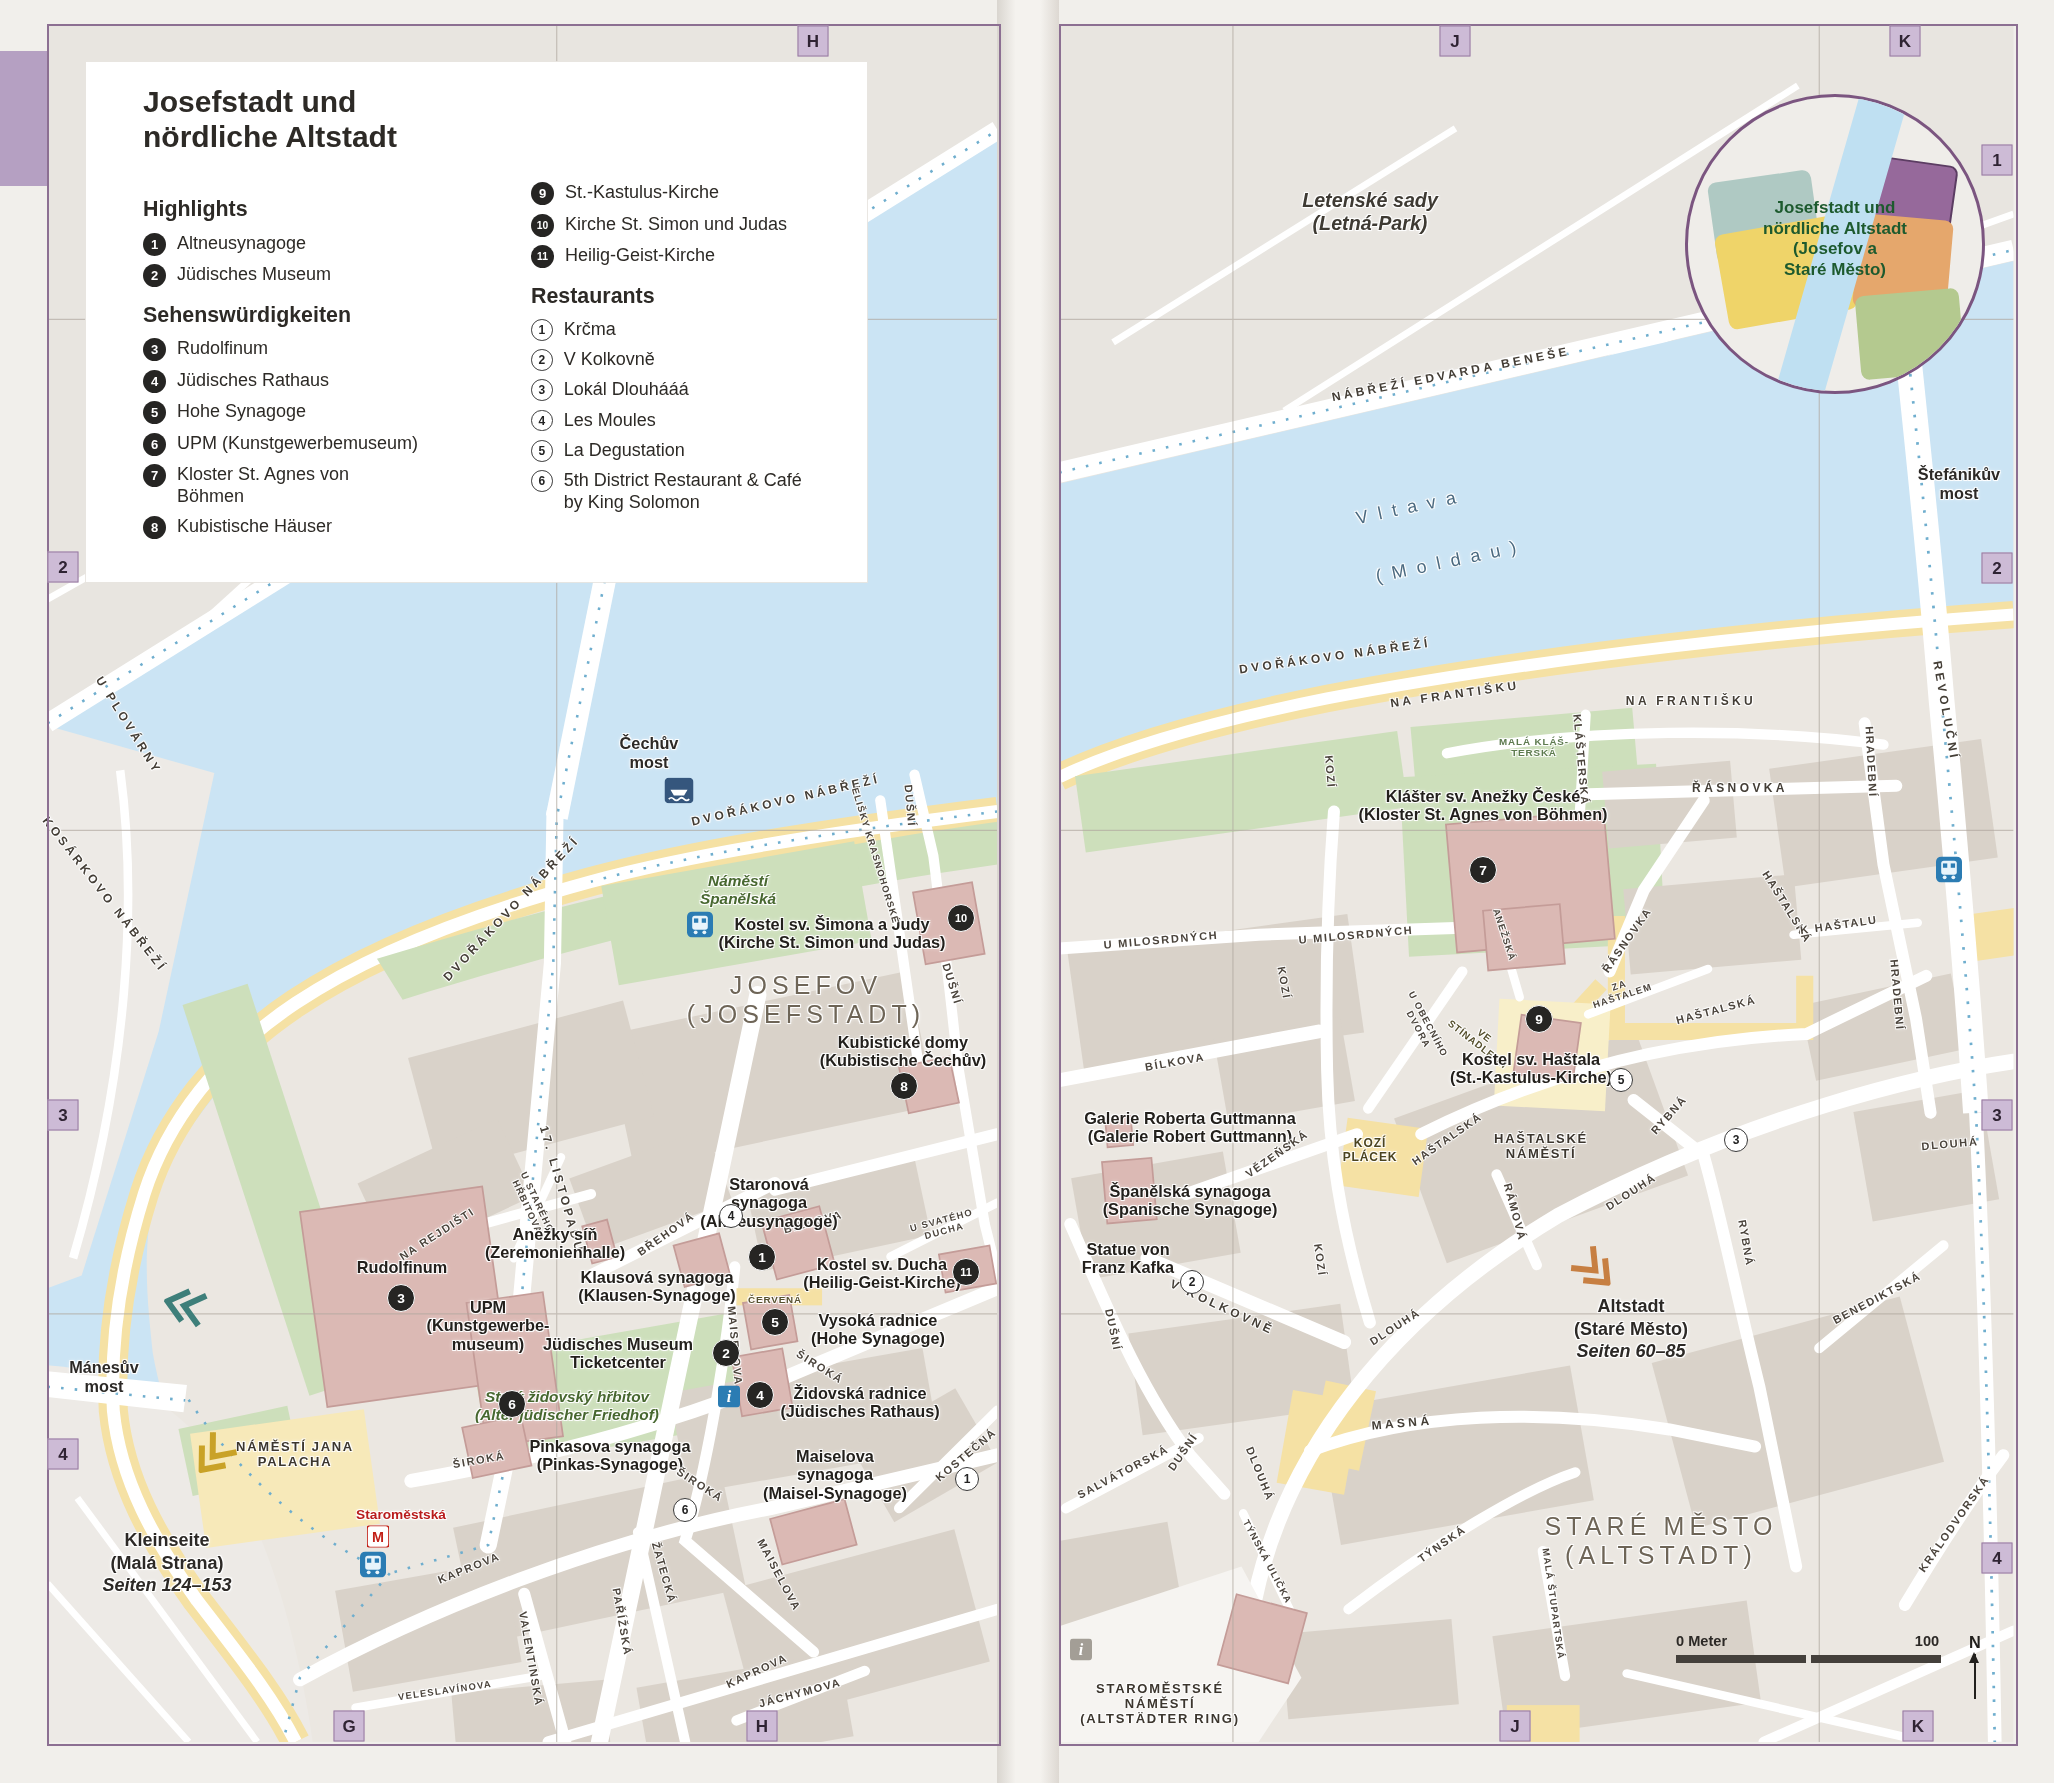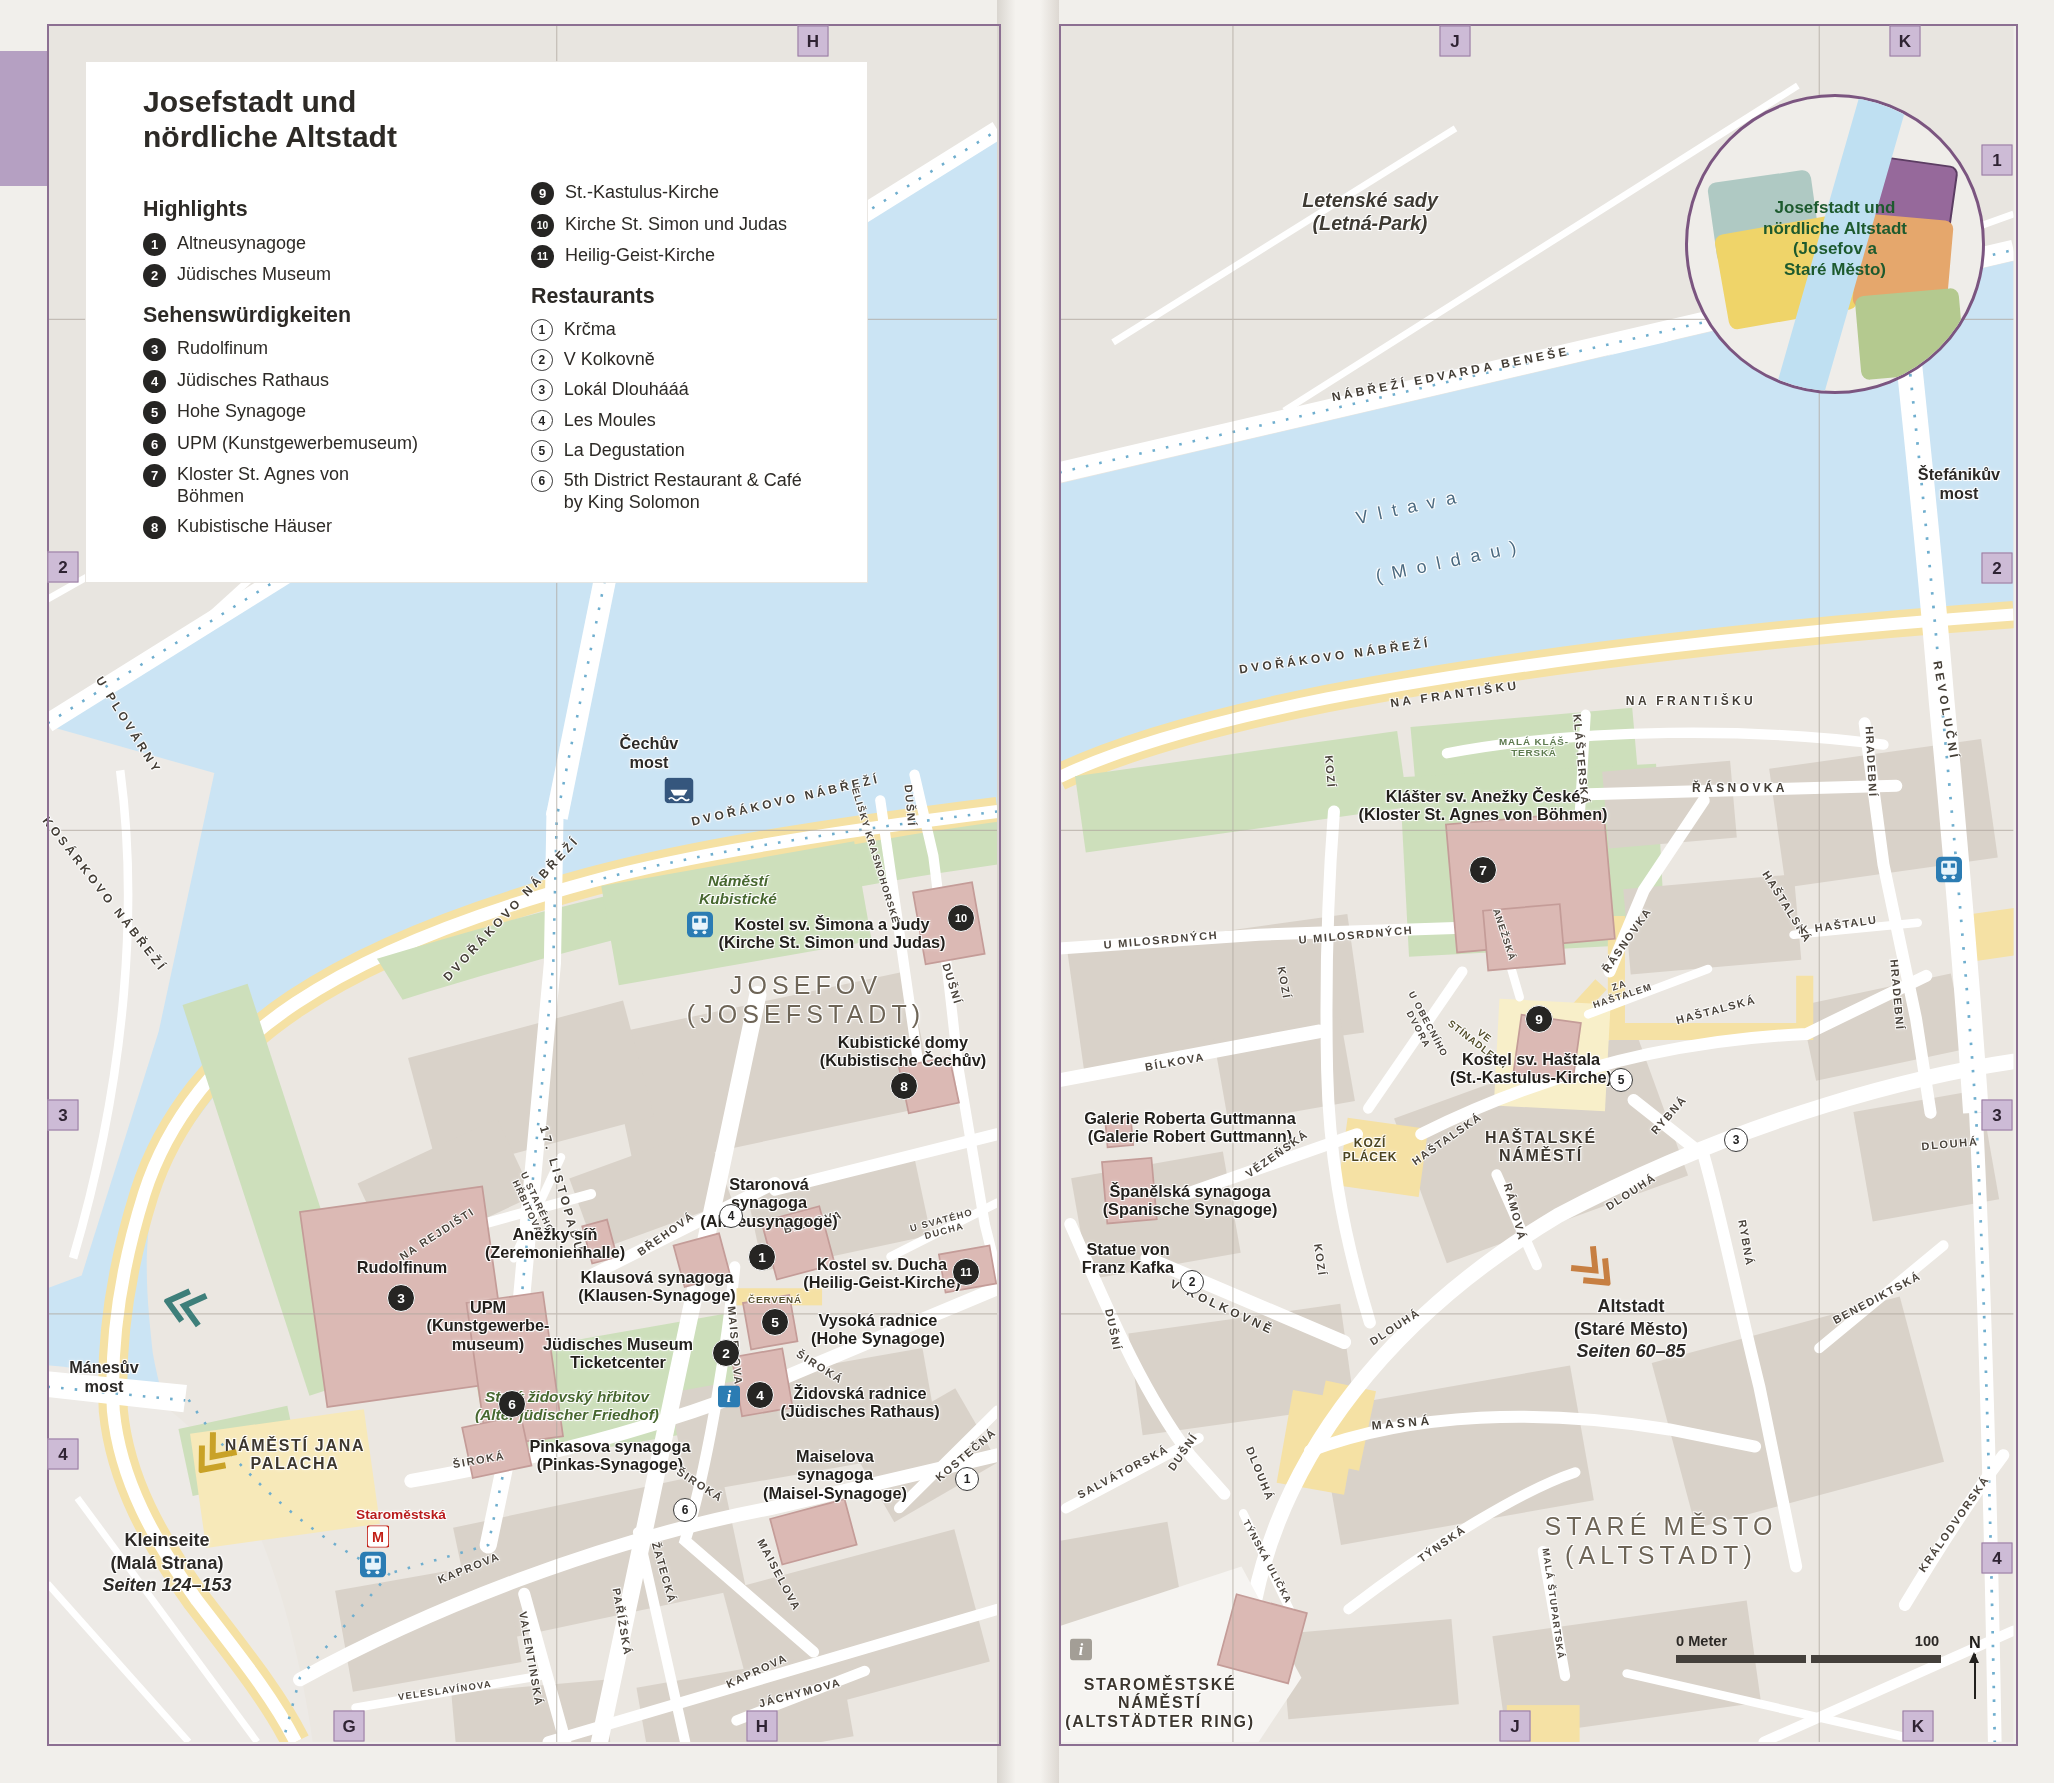--- a/index.html
+++ b/index.html
@@ -27,21 +27,21 @@
   .num-r{background:#fff;border:1.7px solid #3a3a3a;color:#222;font-size:12px;width:19.7px;height:19.7px;}
   
   .maplabel{position:absolute;z-index:7;transform:translate(-50%,-50%) rotate(var(--r,0deg));
           text-align:center;line-height:1.15;pointer-events:none;
           text-shadow:-0.9px -0.9px 0 rgba(255,255,255,.9),0.9px -0.9px 0 rgba(255,255,255,.9),
           -0.9px 0.9px 0 rgba(255,255,255,.9),0.9px 0.9px 0 rgba(255,255,255,.9),0 0 4.3px rgba(255,255,255,.9);}
   .maplabel span{display:block;}
   .st   {font-size:11px;font-weight:700;letter-spacing:1.7px;color:#4b443c;}
   .stsm {font-size:9.4px;font-weight:700;letter-spacing:1.3px;color:#4b443c;}
   .stlg {font-size:12px;font-weight:700;letter-spacing:3.4px;color:#443e36;}
-  .stlg2{font-size:16px;font-weight:700;letter-spacing:1.7px;color:#3c362e;}
+  .stlg2{font-size:13px;font-weight:700;letter-spacing:1.7px;color:#3c362e;}
   .arealg{font-size:25px;font-weight:400;letter-spacing:5.1px;color:#6e6557;}
   .water{font-size:18px;font-weight:400;letter-spacing:10.3px;color:#4b6a80;}
   .poi  {font-size:16.3px;font-weight:700;color:#23201c;line-height:1.12;}
   .poism{font-size:13.7px;font-weight:700;color:#b91c1c;}
   .note {font-size:15.4px;font-style:italic;font-weight:700;color:#47672f;}
   .bridge{font-size:16.3px;font-weight:700;color:#2c2926;}
   .parkname{font-size:19.7px;font-weight:700;font-style:italic;color:#3e3a33;}
   .ys   {font-size:9.8px;font-weight:700;letter-spacing:0.9px;color:#56502e;}
   .ysb  {font-size:12px;font-weight:700;letter-spacing:0.9px;color:#4b4420;}
   .greenst{font-size:9.8px;font-weight:700;letter-spacing:0.9px;color:#5d7a4f;}
@@ -415,21 +415,21 @@
       <span>DVOŘÁKOVO  NÁBŘEŽÍ</span>
     </div>
     <div class="maplabel stlg" style="left: 128px; top: 726px; --r: 58deg;">
       <span>U PLOVÁRNY</span>
     </div>
     <div class="maplabel stlg" style="left: 104px; top: 895px; --r: 52deg;">
       <span>KOSÁRKOVO NÁBŘEŽÍ</span>
     </div>
     <div class="maplabel note" style="left: 738px; top: 890px; --r: 0deg;">
       <span>Náměstí</span>
-      <span>Kubistické</span>
+      <span>Španělská</span>
     </div>
     <div class="maplabel poi" style="left: 832px; top: 933px; --r: 0deg;">
       <span>Kostel sv. Šimona a Judy</span>
       <span>(Kirche St. Simon und Judas)</span>
     </div>
     <div class="maplabel arealg" style="left: 806px; top: 1000px; --r: 0deg;">
       <span>JOSEFOV</span>
       <span>(JOSEFSTADT)</span>
     </div>
     <div class="maplabel st" style="left: 910px; top: 806px; --r: 85deg;">

